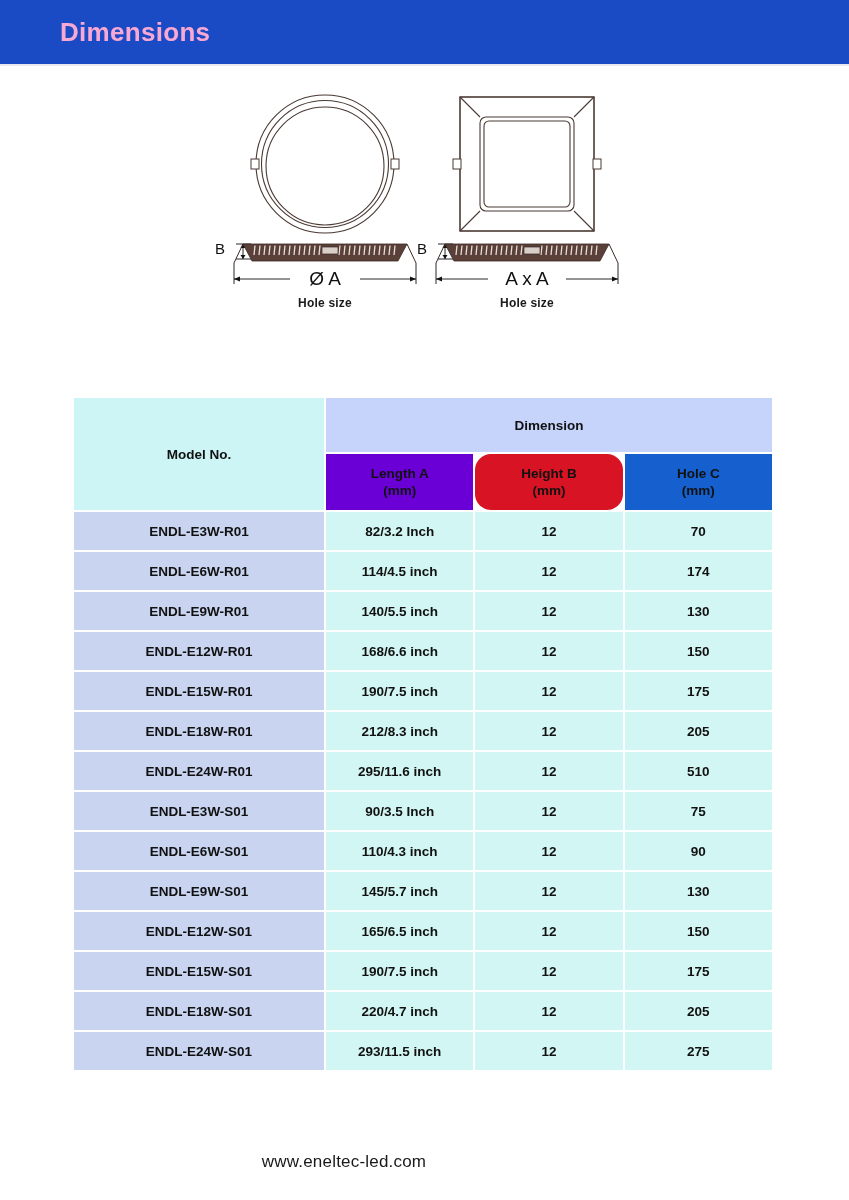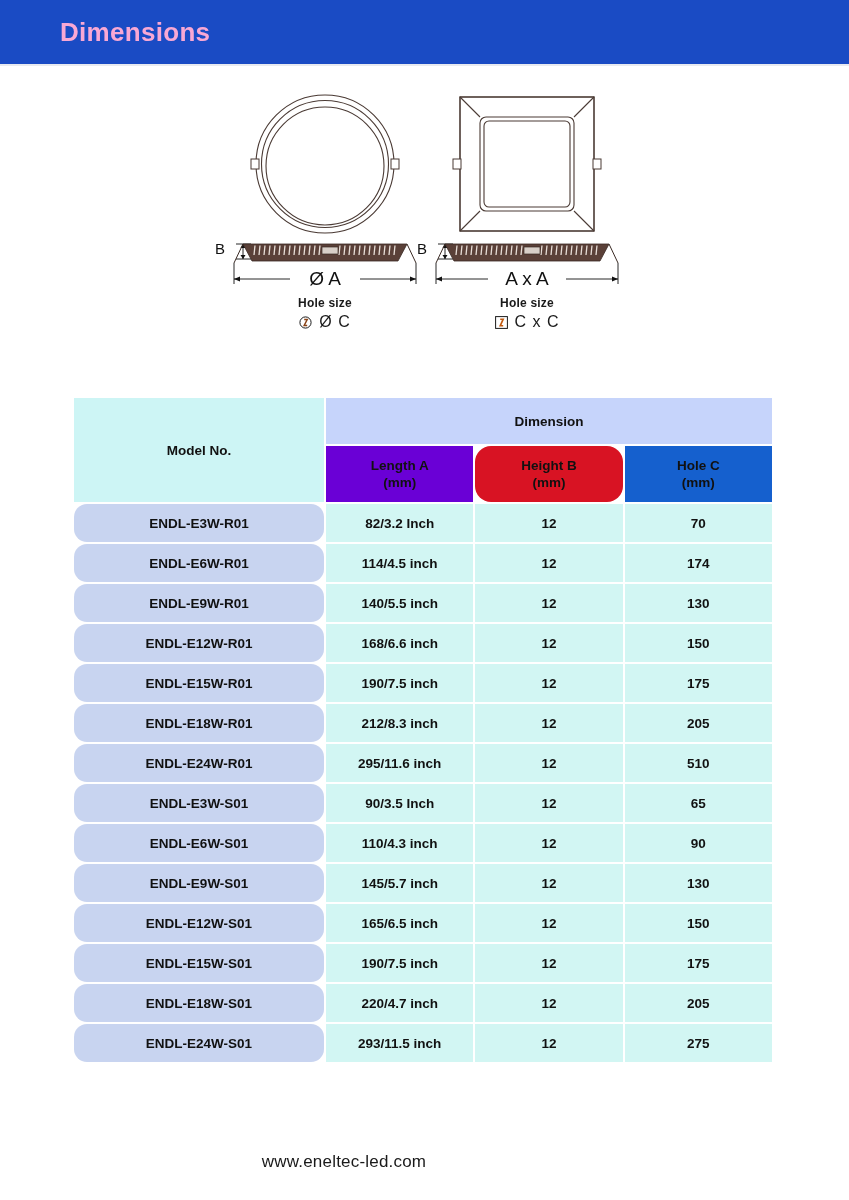--- a/index.html
+++ b/index.html
@@ -115,38 +115,37 @@
     font-weight: bold;
     color: #111111;
     border: 0;
   }
   .th-model {
     background: #cdf5f5;
     font-size: 14px;
   }
   .th-dimension {
     background: #c6d4fb;
-    height: 46px;
+    height: 54px;
     font-size: 14px;
   }
   .th-sub {
     height: 56px;
     color: #ffffff;
     font-size: 13.5px;
     line-height: 17px;
   }
   .th-length { background: #6a00d6; }
   .th-height { background: #d81323; border-radius: 16px; }
   .th-hole   { background: #1560ce; }
 
   .cell-model {
     background: #c8d4f0;
     height: 38px;
     font-size: 13.5px;
-    border-radius: 13px;
   }
   .cell-data {
     background: #d2f6f3;
     height: 38px;
     font-size: 13.5px;
   }
 
   
   .footer-url {
     position: absolute;
@@ -230,29 +229,20 @@
       <line x1="206" y1="28" x2="206" y2="49" stroke="#111" stroke-width="0.9"></line>
       <line x1="24" y1="44" x2="80" y2="44" stroke="#111" stroke-width="0.9"></line>
       <line x1="150" y1="44" x2="206" y2="44" stroke="#111" stroke-width="0.9"></line>
       <polygon points="24,44 30,41.5 30,46.5" fill="#111"></polygon>
       <polygon points="206,44 200,41.5 200,46.5" fill="#111"></polygon>
       <text x="115" y="50" text-anchor="middle" font-family="Liberation Sans, sans-serif" font-size="19" fill="#111">Ø A</text>
     </svg>
 
     <div class="hole-size-block">
       <div class="hole-size-title">Hole size</div>
-      <div class="hole-size-value">
-        <span class="shape-badge">
-          <svg width="13" height="13" viewBox="0 0 13 13">
-            <circle cx="6.5" cy="6.5" r="5.6" fill="#ffffff" stroke="#1a1a1a" stroke-width="1"></circle>
-            <path d="M5.2,3.6 L8.2,3.6 L5.2,9.4 L8.2,9.4" fill="none" stroke="#8a4418" stroke-width="1.5"></path>
-          </svg>
-        </span>
-        <span class="hole-size-text">Ø C</span>
-      </div>
     </div>
   </div>
 
   <div class="fig fig-square">
 
     <svg class="fig-top" viewBox="0 0 230 150">
       <g fill="none" stroke="#4a3a34" stroke-width="1.1">
         <rect x="48" y="8" width="134" height="134"></rect>
         <rect x="48" y="8" width="134" height="134" transform="translate(0,0)"></rect>
         <rect x="68" y="28" width="94" height="94" rx="6"></rect>
@@ -313,29 +303,20 @@
       <line x1="206" y1="28" x2="206" y2="49" stroke="#111" stroke-width="0.9"></line>
       <line x1="24" y1="44" x2="76" y2="44" stroke="#111" stroke-width="0.9"></line>
       <line x1="154" y1="44" x2="206" y2="44" stroke="#111" stroke-width="0.9"></line>
       <polygon points="24,44 30,41.5 30,46.5" fill="#111"></polygon>
       <polygon points="206,44 200,41.5 200,46.5" fill="#111"></polygon>
       <text x="115" y="50" text-anchor="middle" font-family="Liberation Sans, sans-serif" font-size="19" fill="#111">A x A</text>
     </svg>
 
     <div class="hole-size-block">
       <div class="hole-size-title">Hole size</div>
-      <div class="hole-size-value">
-        <span class="shape-badge">
-          <svg width="13" height="13" viewBox="0 0 13 13">
-            <rect x="0.6" y="0.6" width="11.8" height="11.8" fill="#ffffff" stroke="#1a1a1a" stroke-width="1"></rect>
-            <path d="M5.2,3.2 L8.2,3.2 L5.2,9.8 L8.2,9.8" fill="none" stroke="#c25a10" stroke-width="1.6"></path>
-          </svg>
-        </span>
-        <span class="hole-size-text">C x C</span>
-      </div>
     </div>
   </div>
 </div>
 
 <table class="spec-table">
   <thead>
     <tr>
       <th class="th-model" rowspan="2" style="width:250px;height:96px;">Model No.</th>
       <th class="th-dimension" colspan="3">Dimension</th>
     </tr>
@@ -394,21 +375,21 @@
       <tr>
         <td class="cell-model">ENDL-E24W-R01</td>
         <td class="cell-data">295/11.6 inch</td>
         <td class="cell-data">12</td>
         <td class="cell-data">510</td>
       </tr>
       <tr>
         <td class="cell-model">ENDL-E3W-S01</td>
         <td class="cell-data">90/3.5 Inch</td>
         <td class="cell-data">12</td>
-        <td class="cell-data">65</td>
+        <td class="cell-data">75</td>
       </tr>
       <tr>
         <td class="cell-model">ENDL-E6W-S01</td>
         <td class="cell-data">110/4.3 inch</td>
         <td class="cell-data">12</td>
         <td class="cell-data">90</td>
       </tr>
       <tr>
         <td class="cell-model">ENDL-E9W-S01</td>
         <td class="cell-data">145/5.7 inch</td>

